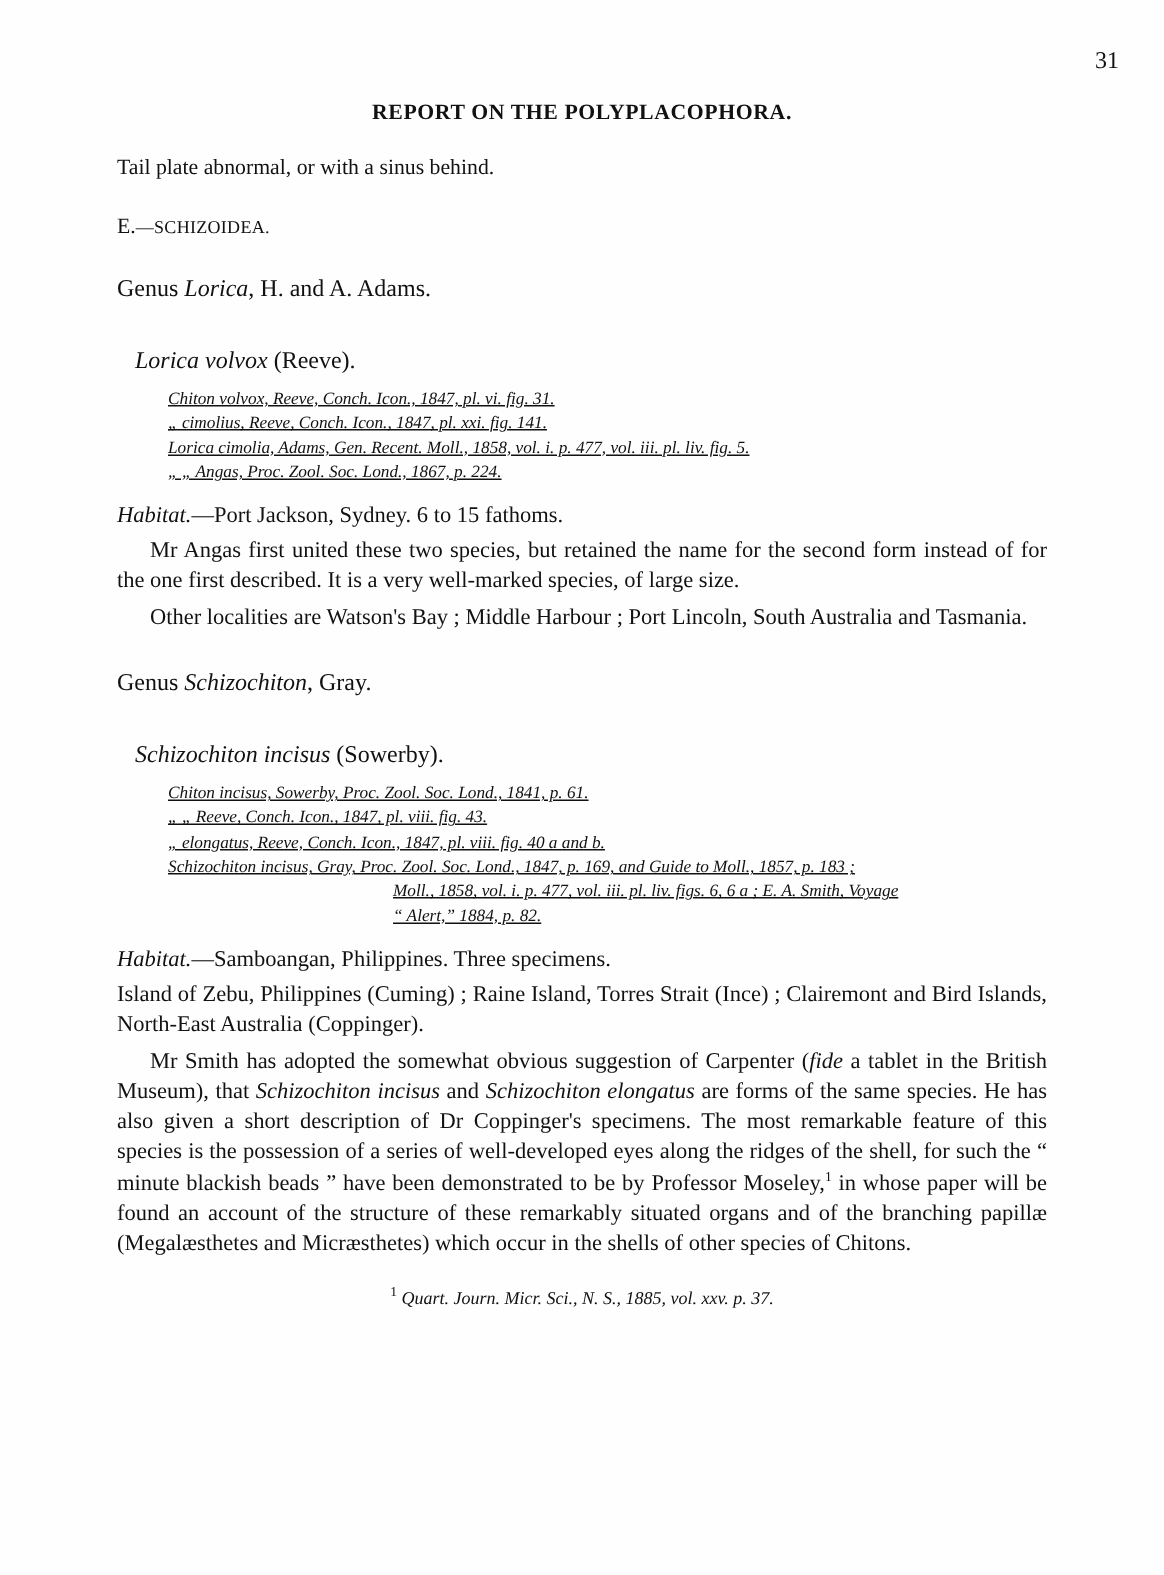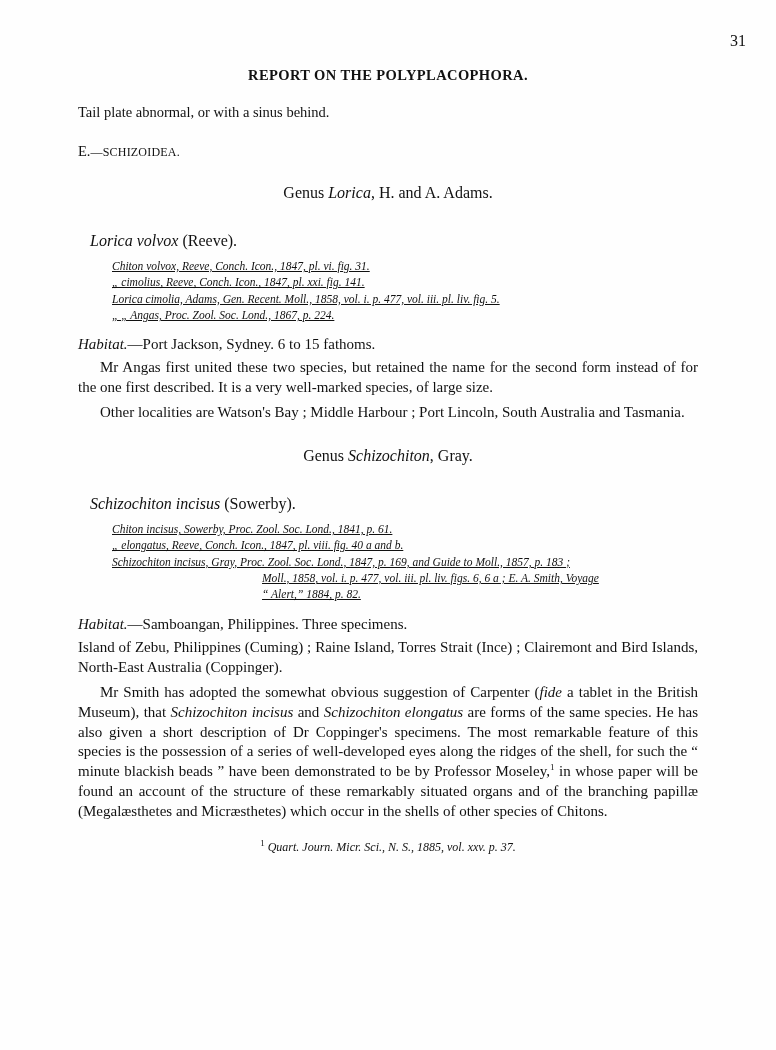--- a/index.html
+++ b/index.html
@@ -48,21 +48,20 @@
     font-size: 12px;
     text-transform: uppercase;
     letter-spacing: 0.2px;
   }
   .centered {
     font-size: 14.5px;
   }
   .m-top-2 { margin-top: 20px; }
   .m-top-3 { margin-top: 22px; }
   .genus {
-    text-align: center;
     font-size: 16px;
     margin-top: 24px;
   }
   .genus i { font-style: italic; }
   .species {
     font-size: 16px;
     font-style: italic;
     margin-top: 30px;
     margin-left: 12px;
   }
@@ -152,20 +151,21 @@
     <div class="genus">
       <span>Genus </span><i>Schizochiton</i><span>, Gray.</span>
     </div>
 
     <div class="species">
       <span>Schizochiton incisus</span><span class="roman"> (Sowerby).</span>
     </div>
 
     <div class="synonymy">
       <div class="syn-line"><i>Chiton incisus, Sowerby, Proc. Zool. Soc. Lond., 1841, p. 61.</i></div>
+      <div class="syn-line"><i>„      „      Reeve, Conch. Icon., 1847, pl. viii. fig. 43.</i></div>
       <div class="syn-line"><i>„   elongatus, Reeve, Conch. Icon., 1847, pl. viii. fig. 40 a and b.</i></div>
       <div class="syn-line"><i>Schizochiton incisus, Gray, Proc. Zool. Soc. Lond., 1847, p. 169, and Guide to Moll., 1857, p. 183 ;</i></div>
       <div class="syn-line syn-cont"><i>Moll., 1858, vol. i. p. 477, vol. iii. pl. liv. figs. 6, 6 a ; E. A. Smith, Voyage</i></div>
       <div class="syn-line syn-cont"><i>“ Alert,” 1884, p. 82.</i></div>
     </div>
 
     <div class="habitat">
       <span class="lead">Habitat.</span><span>—Samboangan, Philippines.   Three specimens.</span>
     </div>
 

